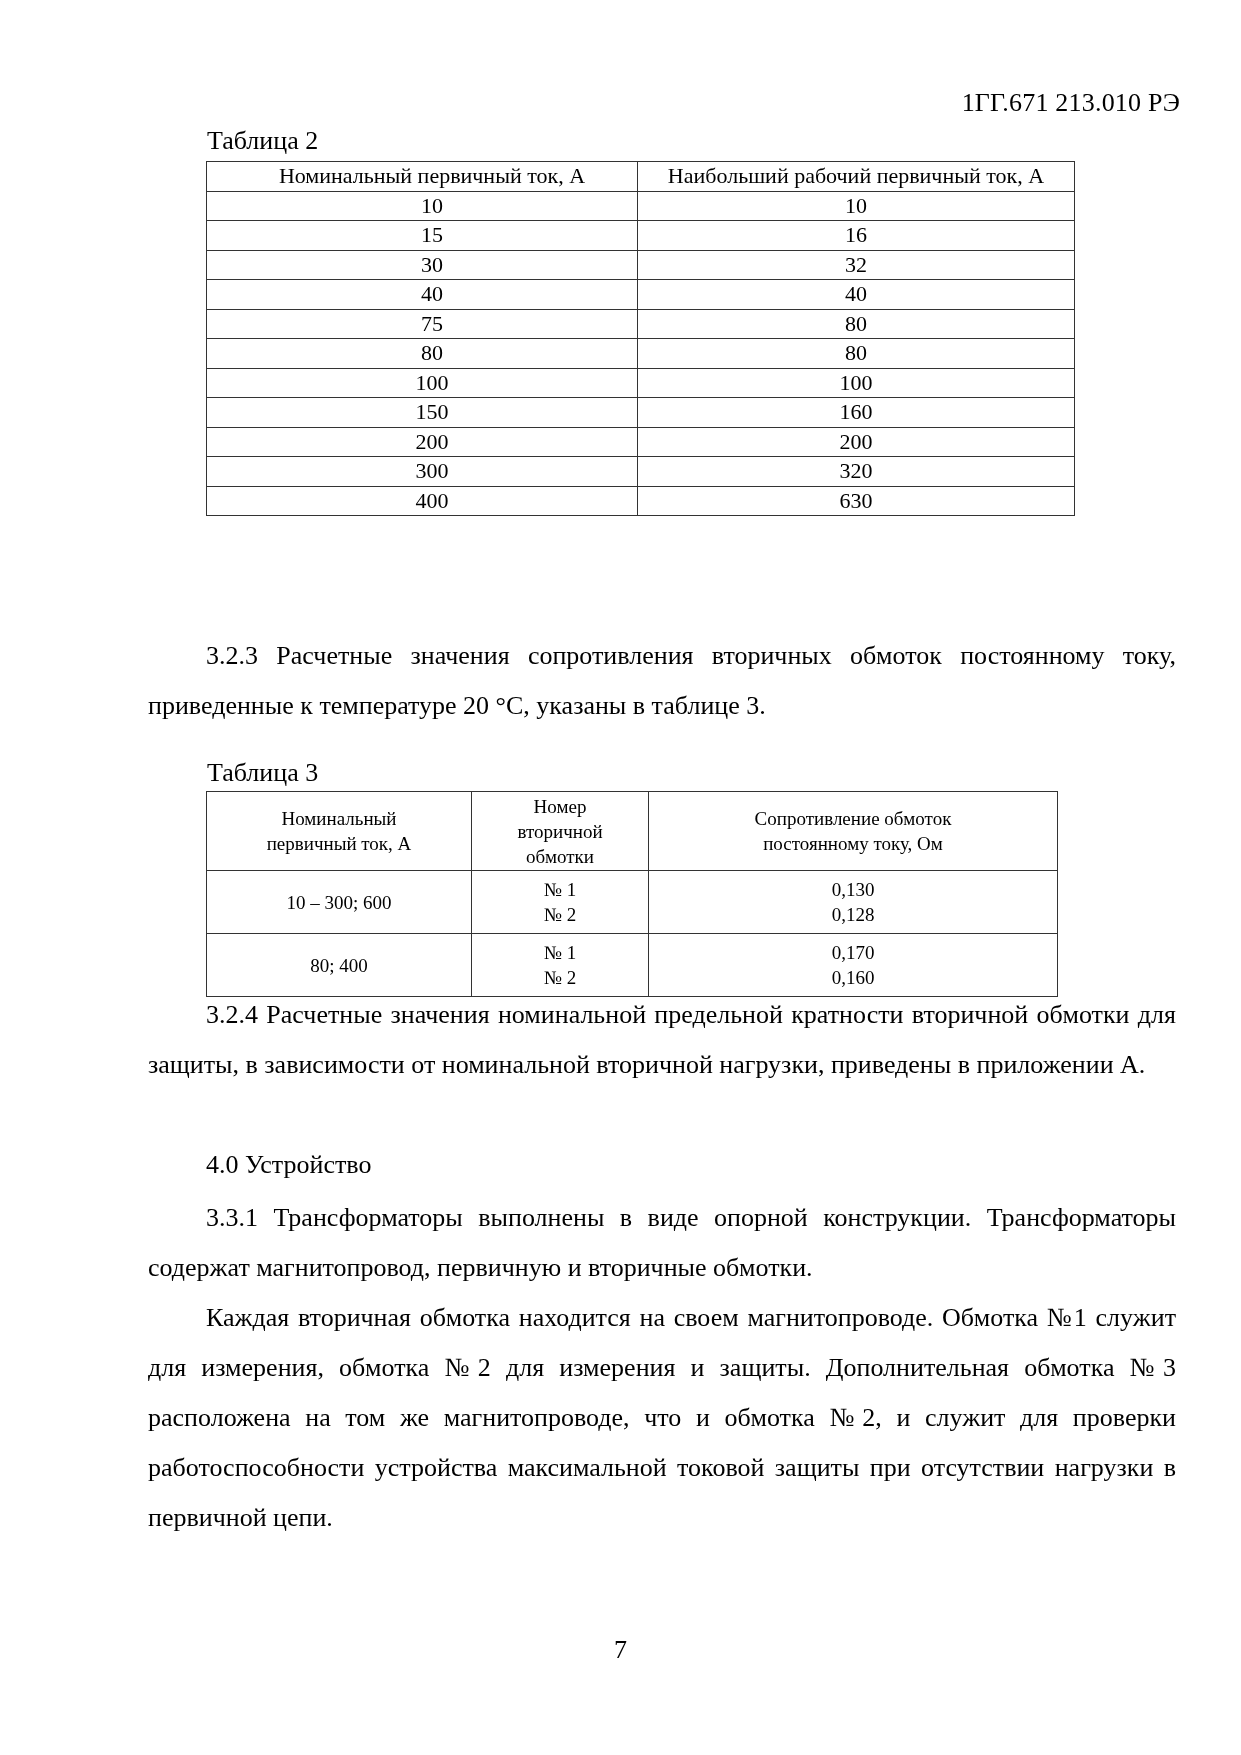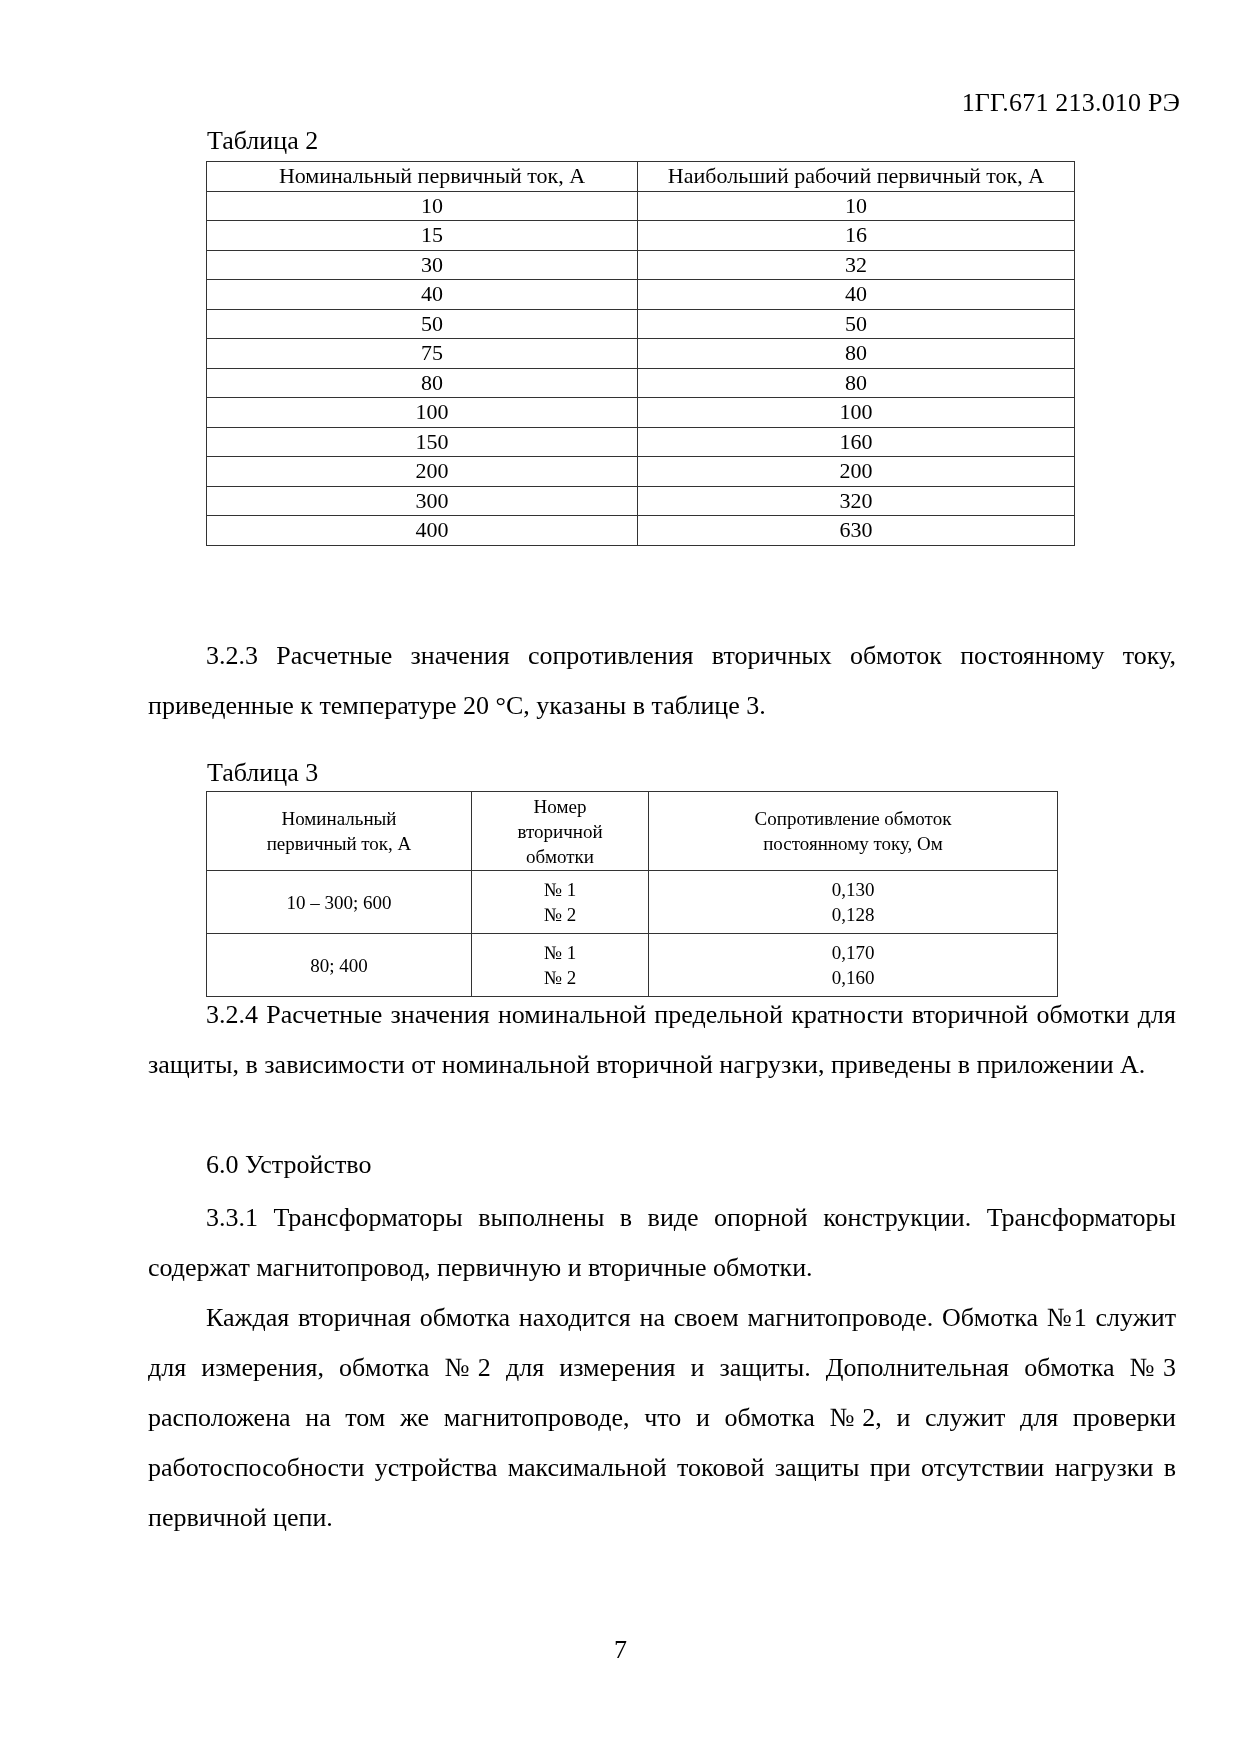--- a/index.html
+++ b/index.html
@@ -81,24 +81,20 @@
       </tr>
       <tr>
         <td class="c1">30</td>
         <td>32</td>
       </tr>
       <tr>
         <td class="c1">40</td>
         <td>40</td>
       </tr>
       <tr>
-        <td class="c1">50</td>
-        <td>50</td>
-      </tr>
-      <tr>
         <td class="c1">75</td>
         <td>80</td>
       </tr>
       <tr>
         <td class="c1">80</td>
         <td>80</td>
       </tr>
       <tr>
         <td class="c1">100</td>
         <td>100</td>
@@ -165,19 +161,19 @@
       <td>
         <div>0,170</div>
         <div>0,160</div>
       </td>
     </tr>
   </tbody>
 </table>
 
 <div class="para" style="top:990px;"><span class="indent"></span><span>3.2.4 Расчетные значения номинальной предельной кратности вторичной обмотки для защиты, в зависимости от номинальной вторичной нагрузки, приведены в приложении А.</span></div>
 
-<div class="heading" style="top:1150px;">6.0 Устройство</div>
+<div class="heading" style="top:1150px;">4.0 Устройство</div>
 
 <div class="para" style="top:1193px;"><span class="indent"></span><span>3.3.1 Трансформаторы выполнены в виде опорной конструкции. Трансформаторы содержат магнитопровод, первичную и вторичные обмотки.</span></div>
 
 <div class="para" style="top:1293px;"><span class="indent"></span><span>Каждая вторичная обмотка находится на своем магнитопроводе. Обмотка №1 служит для измерения, обмотка №2 для измерения и защиты. Дополнительная обмотка №3 расположена на том же магнитопроводе, что и обмотка №2, и служит для проверки работоспособности устройства максимальной токовой защиты при отсутствии нагрузки в первичной цепи.</span></div>
 
 <div class="page-num">7</div>
 
 </body></html>

